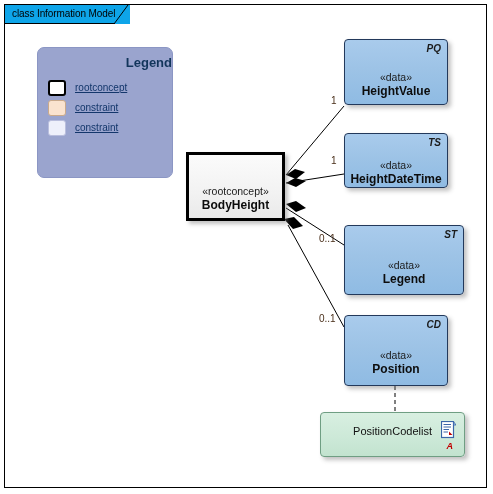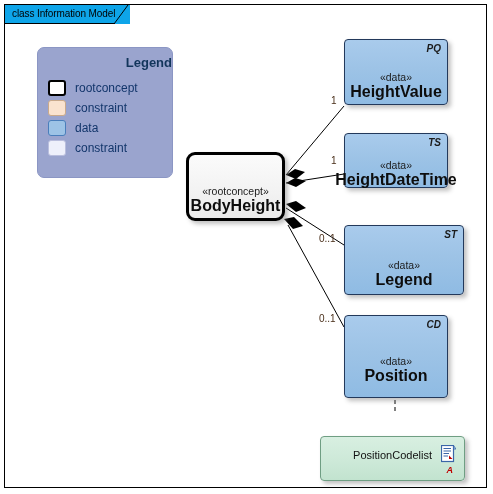--- a/index.html
+++ b/index.html
@@ -105,40 +105,41 @@
     box-sizing: border-box;
     margin-right: 9px;
     flex: 0 0 auto;
   }
   .sw-root      { background: #ffffff; border: 2px solid #000000; }
   .sw-container { background: #fae3cf; border: 1px solid #c9a98b; }
   .sw-data      { background: #9dc3e6; border: 1px solid #4a7ebb; }
   .sw-codelist  { background: #c8e6d4; border: 1px solid #8fbfa4; }
   .sw-constraint{ background: #eef0fb; border: 1px solid #b9bedd; }
   .legend-label {
-    font-size: 12px;
+    font-size: 10px;
     color: #13366b;
     white-space: nowrap;
+    text-decoration: underline;
   }
 
   
   .cls {
     position: absolute;
     box-sizing: border-box;
     border-radius: 4px;
   }
   .cls-data {
     background: linear-gradient(180deg, #a9cbec 0%, #9dc3e6 45%, #8fbbe3 100%);
     border: 1px solid #23395b;
     box-shadow: 3px 3px 4px rgba(120,120,120,0.45);
   }
   .cls-root {
     background: linear-gradient(180deg, #fbfbfb 0%, #f2f2f2 60%, #eaeaea 100%);
     border: 3px solid #000000;
-    border-radius: 9px;
+    border-radius: 0;
     box-shadow: 3px 3px 4px rgba(120,120,120,0.45);
   }
   .cls-codelist {
     background: linear-gradient(180deg, #d8efe1 0%, #cde9d8 55%, #c2e3cf 100%);
     border: 1px solid #6f9e83;
     box-shadow: 3px 3px 4px rgba(120,120,120,0.45);
   }
   .cls-inner {
     position: absolute;
     left: 0;
@@ -150,21 +151,21 @@
     align-items: center;
     justify-content: center;
     margin-top: 12px;
   }
   .stereotype {
     font-size: 10.5px;
     color: #1b1b1b;
     line-height: 14px;
   }
   .cls-name {
-    font-size: 16px;
+    font-size: 12px;
     font-weight: bold;
     color: #0d0d0d;
     line-height: 15px;
   }
   .type-code {
     position: absolute;
     right: 6px;
     top: 3px;
     font-size: 10px;
     font-style: italic;
@@ -235,24 +236,20 @@
     <div class="legend-rows">
       <div class="legend-row">
         <span class="legend-swatch sw-root"></span>
         <span class="legend-label">rootconcept</span>
       </div>
       <div class="legend-row">
         <span class="legend-swatch sw-container"></span>
         <span class="legend-label">constraint</span>
       </div>
       <div class="legend-row">
-        <span class="legend-swatch sw-data"></span>
-        <span class="legend-label">data</span>
-      </div>
-      <div class="legend-row">
         <span class="legend-swatch sw-constraint"></span>
         <span class="legend-label">constraint</span>
       </div>
     </div>
   </div>
 
   <svg class="links" viewBox="0 0 493 494">
 
     <line x1="286" y1="175" x2="344" y2="106" stroke="#000000" stroke-width="1"></line>
     <polygon points="286,175 295,169 305,172 296,179" fill="#000000"></polygon>
@@ -298,29 +295,29 @@
   </div>
 
   <div class="cls cls-data" style="left:344px; top:225px; width:120px; height:70px;">
     <div class="type-code">ST</div>
     <div class="cls-inner">
       <div class="stereotype">«data»</div>
       <div class="cls-name">Legend</div>
     </div>
   </div>
 
-  <div class="cls cls-data" style="left:344px; top:315px; width:104px; height:83px;">
+  <div class="cls cls-data" style="left:344px; top:315px; width:104px; height:71px;">
     <div class="type-code">CD</div>
     <div class="cls-inner">
       <div class="stereotype">«data»</div>
       <div class="cls-name">Position</div>
     </div>
   </div>
 
-  <div class="cls cls-codelist" style="left:320px; top:436px; width:145px; height:45px;">
+  <div class="cls cls-codelist" style="left:320px; top:412px; width:145px; height:45px;">
     <div class="codelist-name">PositionCodelist</div>
     <svg class="doc-icon" viewBox="0 0 15 18">
       <rect x="0.5" y="0.5" width="12" height="16" fill="#ffffff" stroke="#3a66a8" stroke-width="1.2"></rect>
       <line x1="2.5" y1="3.5" x2="10" y2="3.5" stroke="#3a66a8" stroke-width="1"></line>
       <line x1="2.5" y1="6" x2="10" y2="6" stroke="#3a66a8" stroke-width="1"></line>
       <line x1="2.5" y1="8.5" x2="8" y2="8.5" stroke="#3a66a8" stroke-width="1"></line>
       <line x1="2.5" y1="11" x2="7" y2="11" stroke="#3a66a8" stroke-width="1"></line>
       <polygon points="8,10.5 11.5,14 8,14" fill="#c00000"></polygon>
       <polygon points="12.5,0.5 12.5,4 15,4" fill="#9dc3e6" stroke="#3a66a8" stroke-width="0.8"></polygon>
     </svg>

